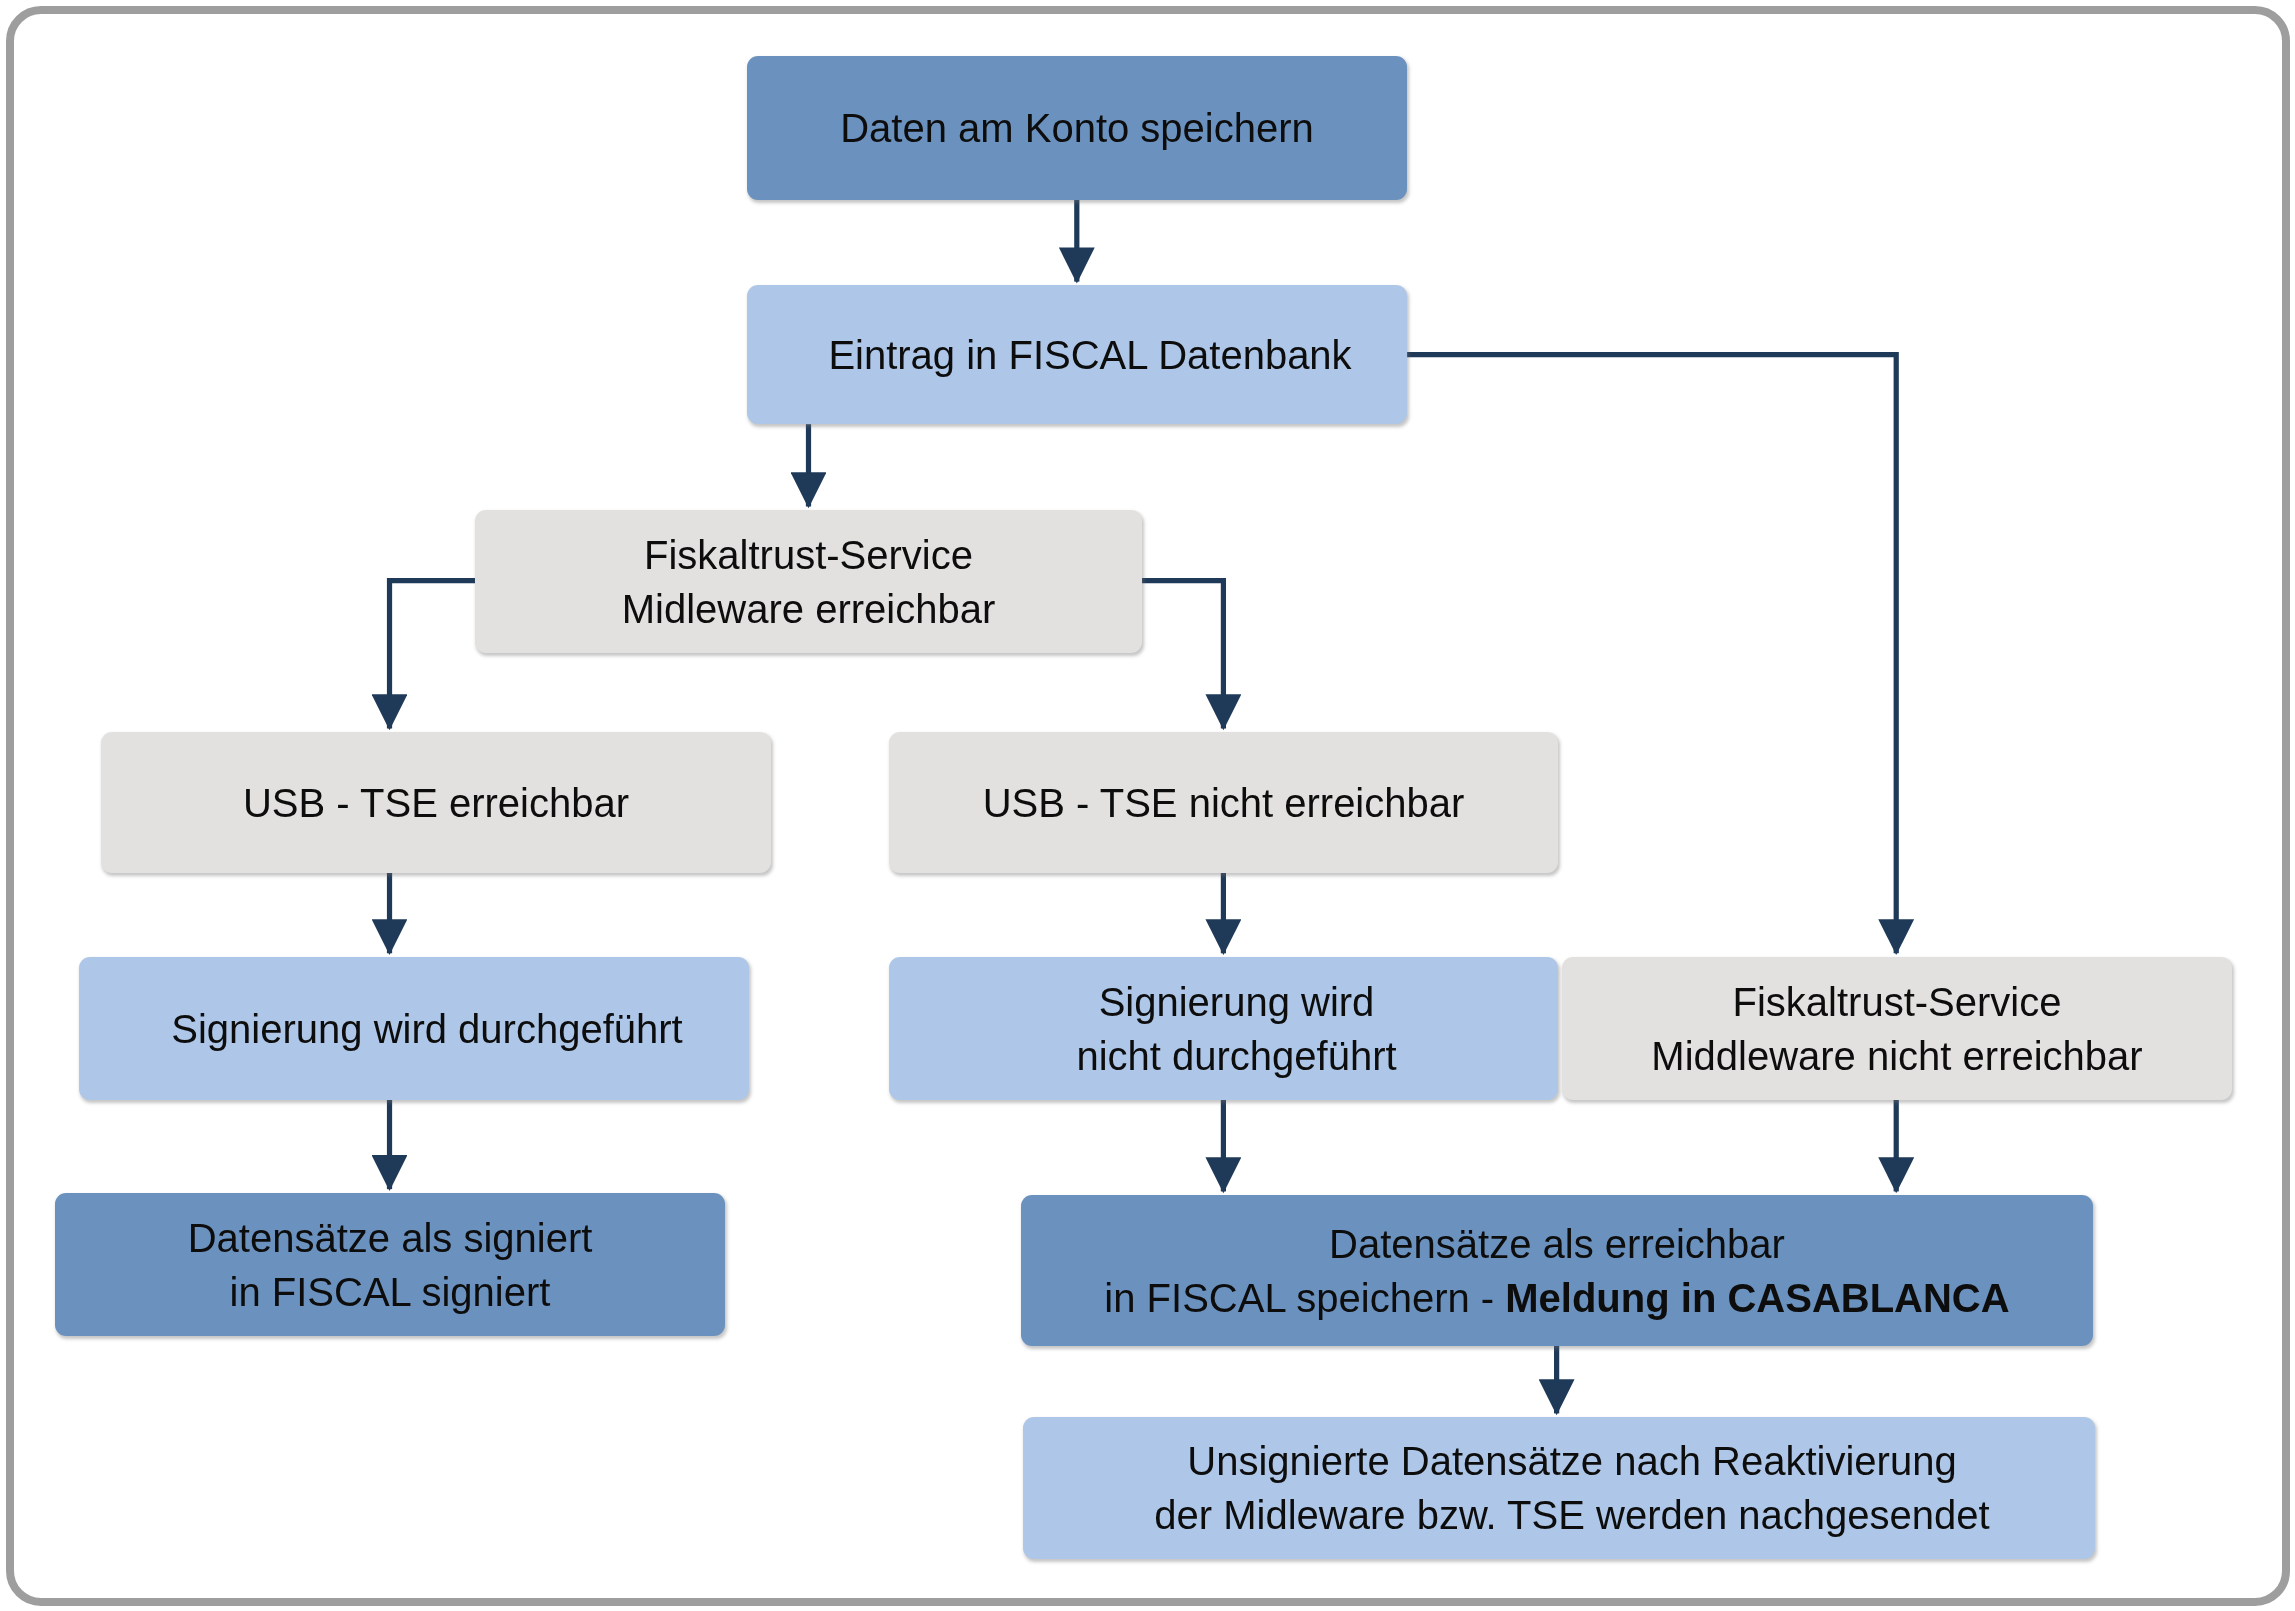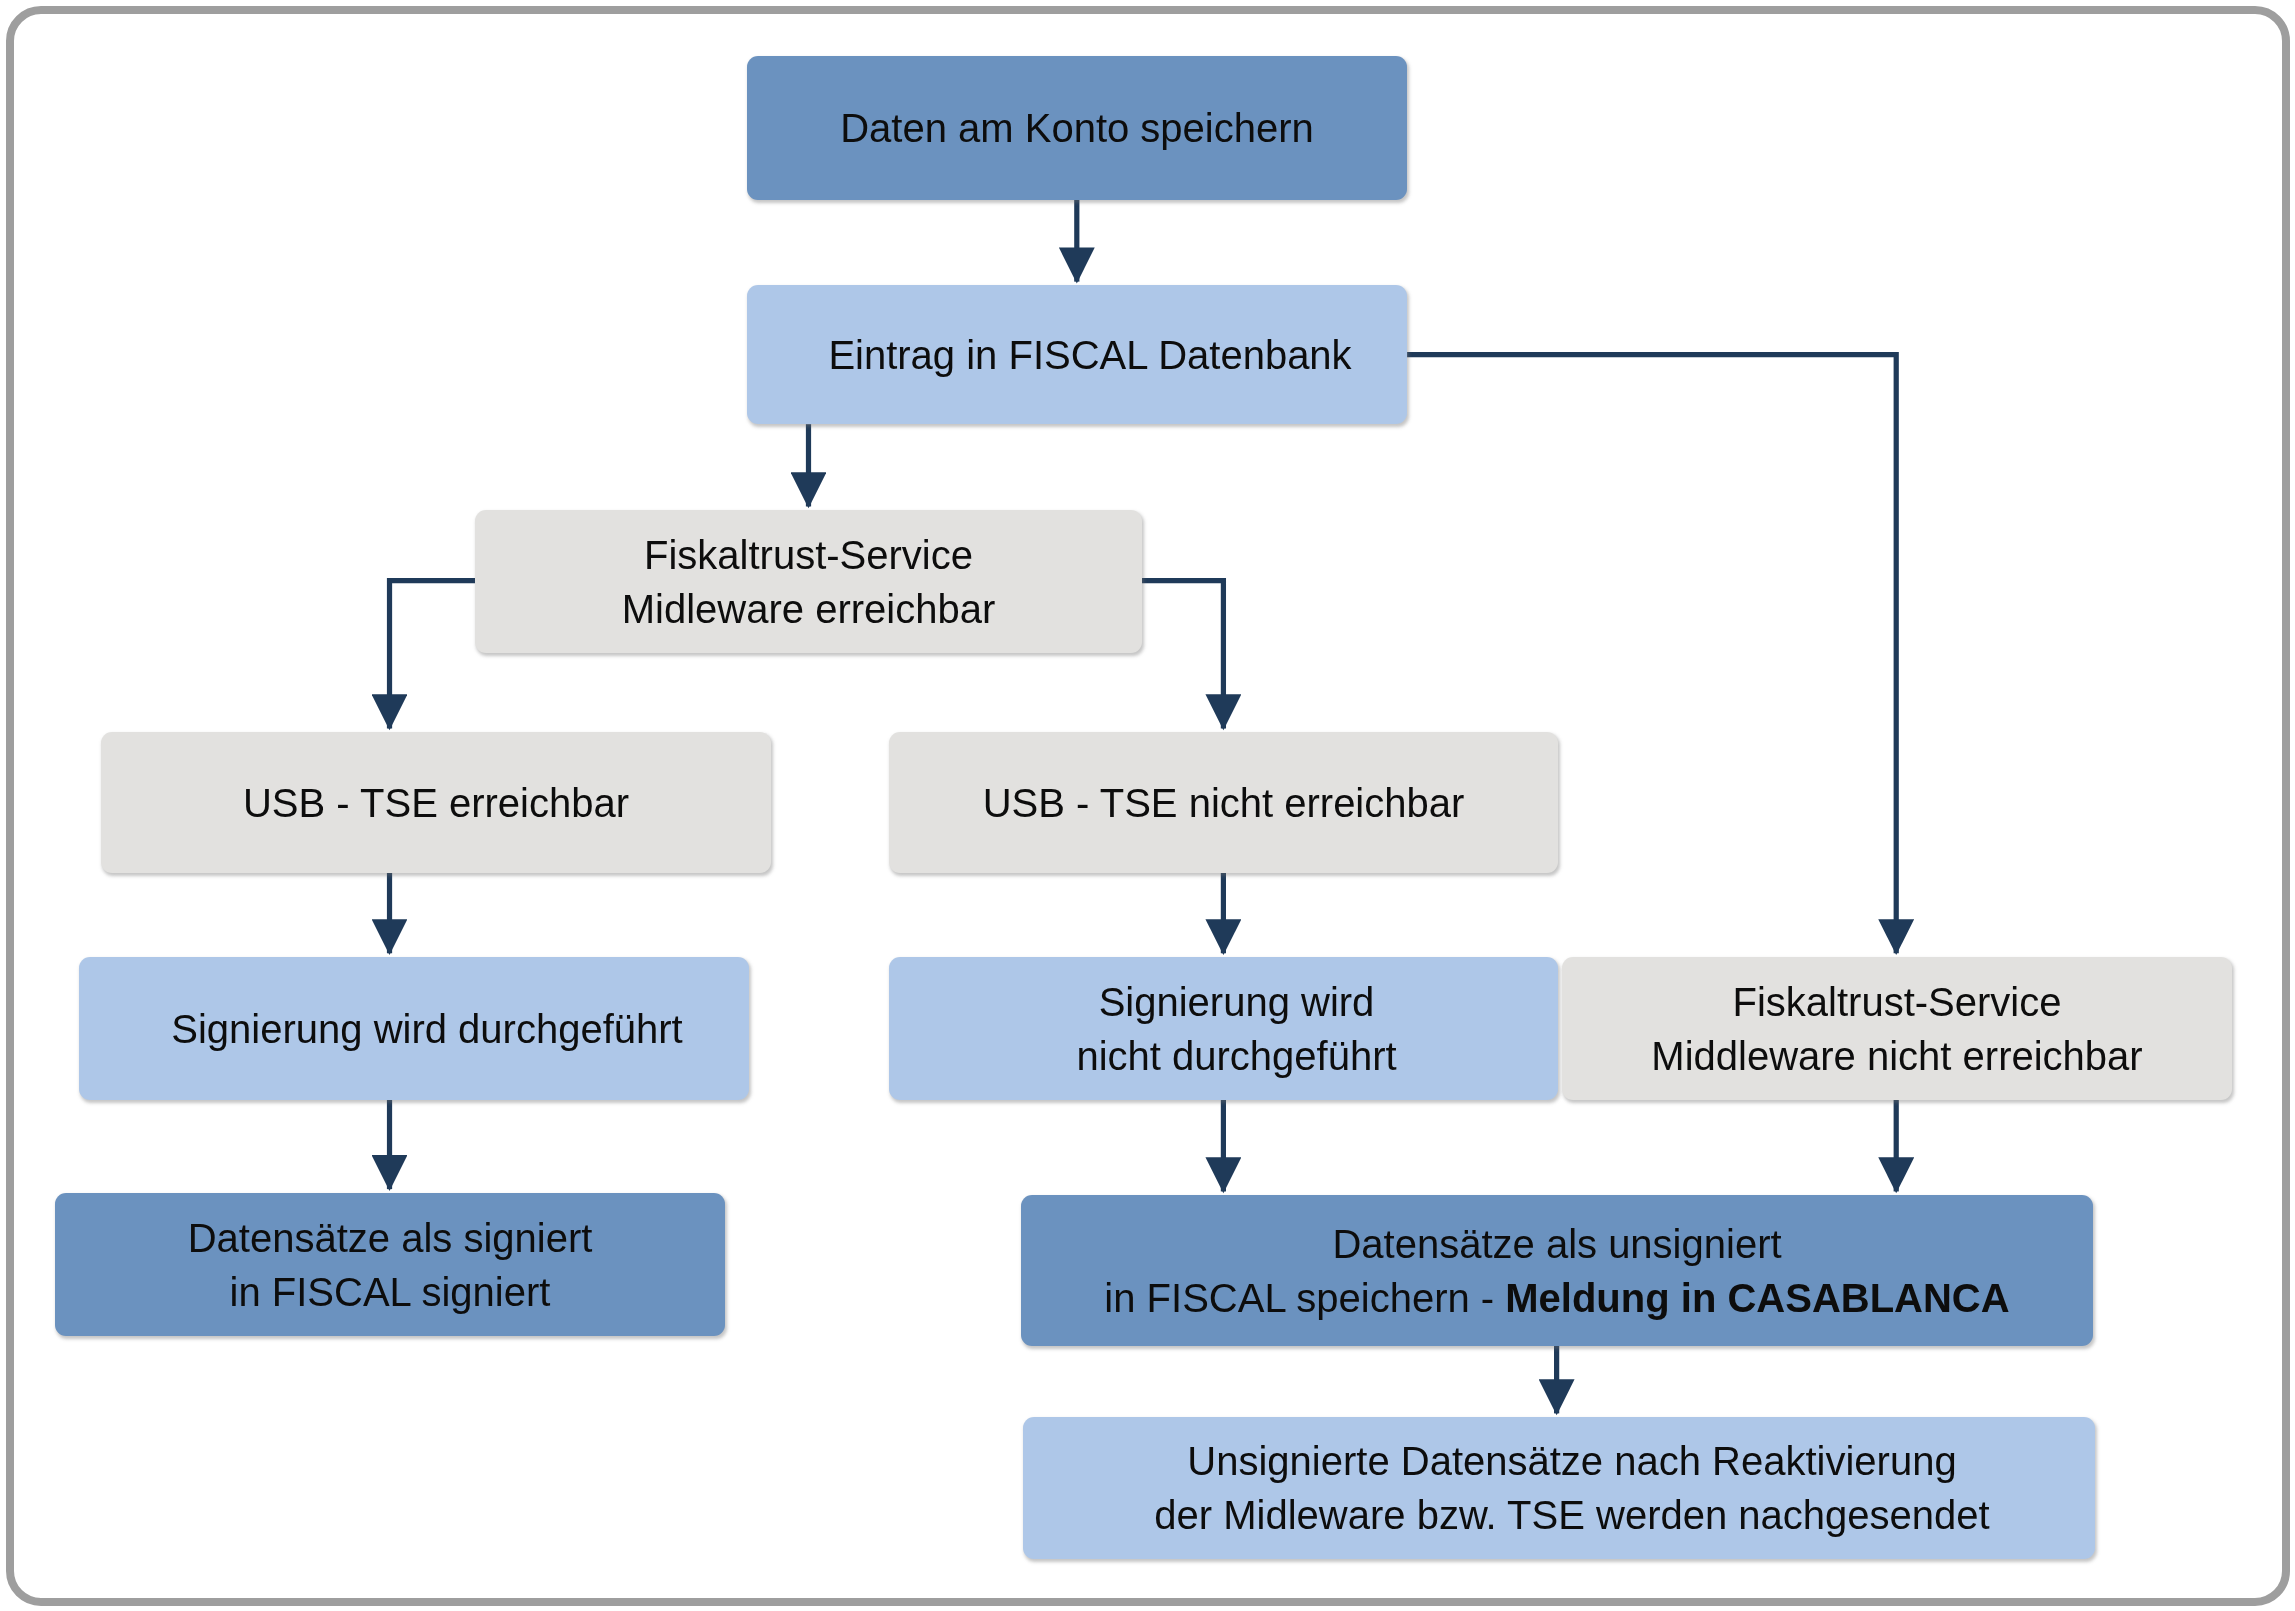--- a/index.html
+++ b/index.html
@@ -110,21 +110,21 @@
   <span>Fiskaltrust-Service</span>
   <span>Middleware nicht erreichbar</span>
 </div>
 
 <div id="n9" class="node dark">
   <span>Datensätze als signiert</span>
   <span>in FISCAL signiert</span>
 </div>
 
 <div id="n10" class="node dark">
-  <span>Datensätze als unsigniert</span>
+  <span>Datensätze als erreichbar</span>
   <span>
     <span>in FISCAL speichern - </span><span class="b">Meldung in CASABLANCA</span>
   </span>
 </div>
 
 <div id="n11" class="node light">
   <span>Unsignierte Datensätze nach Reaktivierung</span>
   <span>der Midleware bzw. TSE werden nachgesendet</span>
 </div>
 

